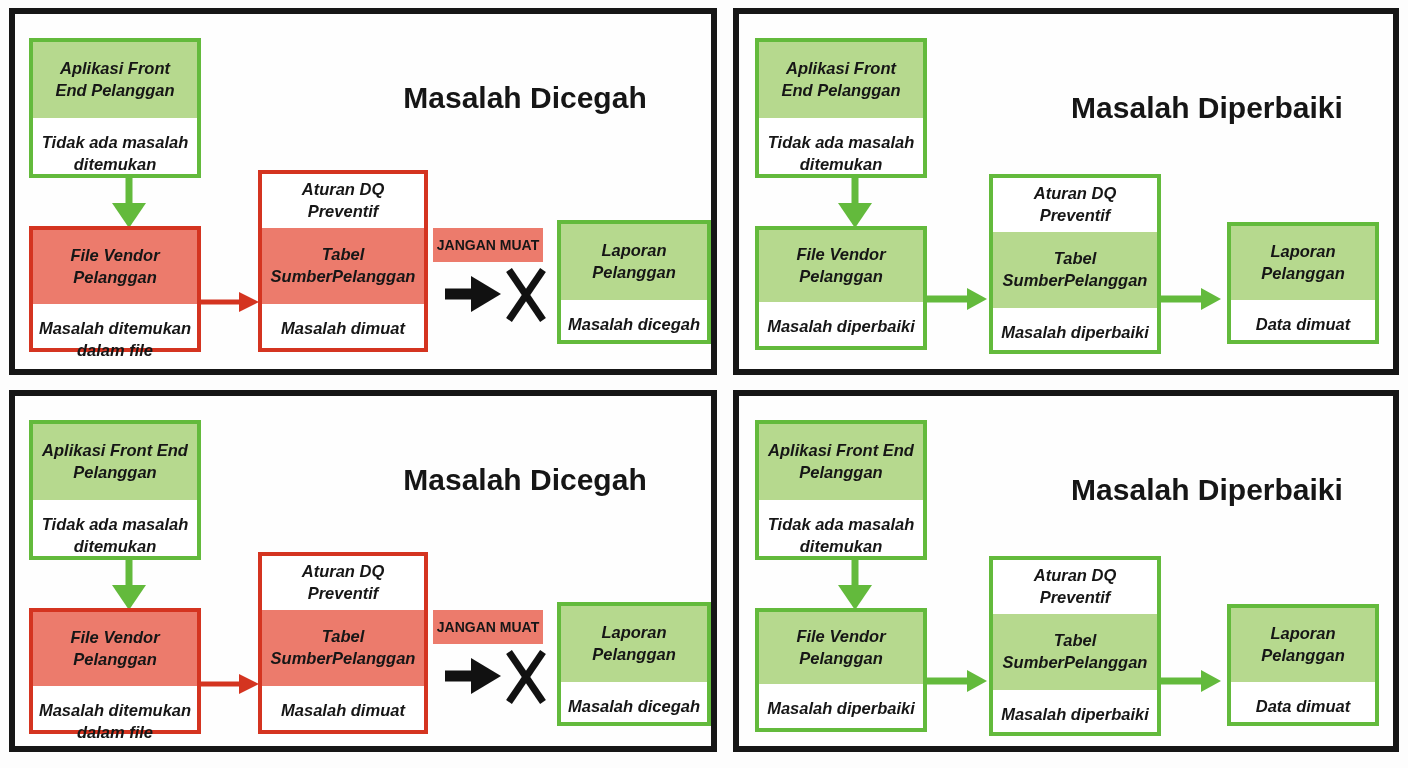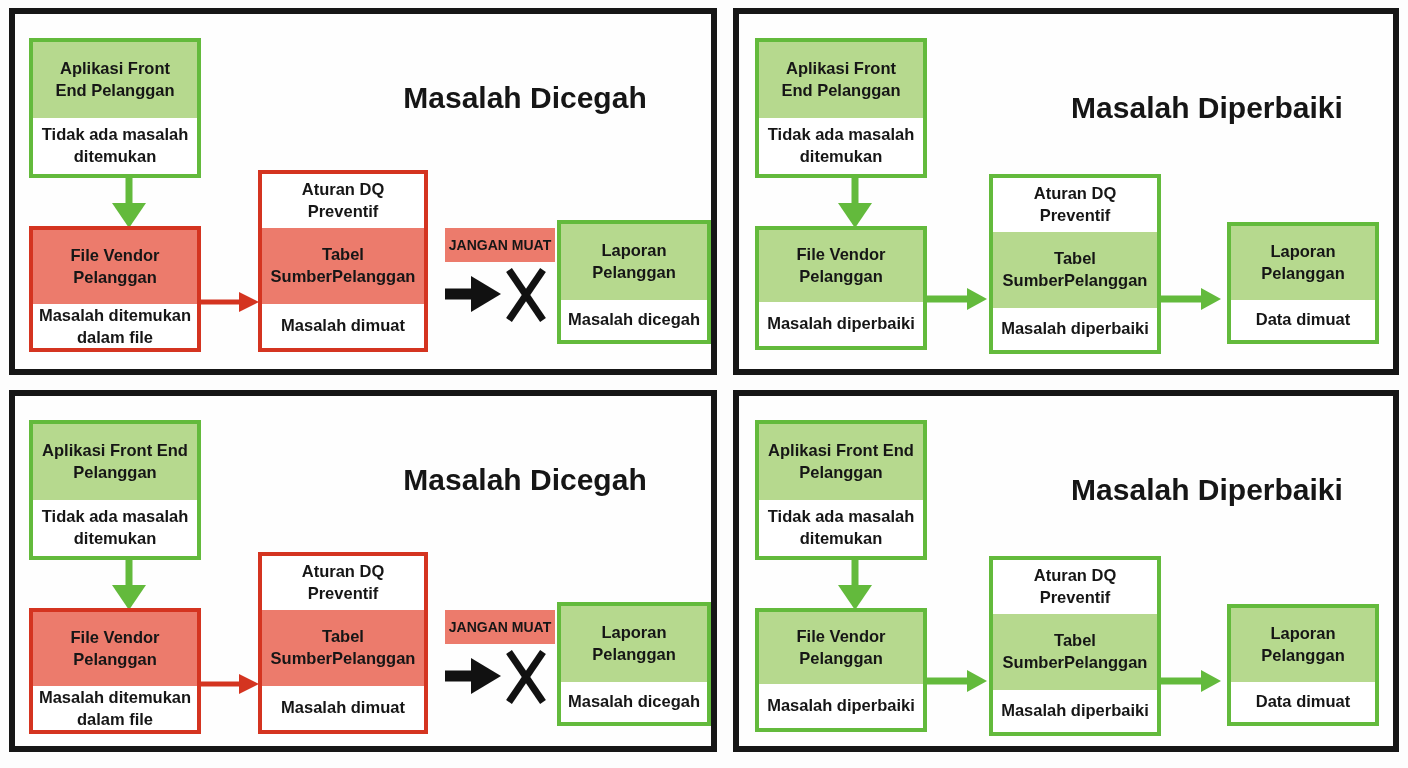--- a/index.html
+++ b/index.html
@@ -24,40 +24,40 @@
 
   .title{position:absolute;font-size:30px;font-weight:600;text-align:center;white-space:nowrap;}
   .panel-left .title{left:320px;top:42px;width:380px;}
   .panel-right .title{left:278px;top:52px;width:380px;}
 
   .box{
     position:absolute;border:4px solid;background:#fff;
     display:flex;flex-direction:column;text-align:center;
     font-weight:600;font-size:16.5px;line-height:1.32;
   }
-  .sec{white-space:pre-line;display:flex;align-items:center;justify-content:center;padding:1px 2px;flex:1;}
+  .sec{white-space:pre-line;display:flex;align-items:center;justify-content:center;padding:14px 2px;flex:1;font-style:italic;}
   .box.green{border-color:var(--green-border);}
   .box.red{border-color:var(--red-border);}
   .fill-green{background:var(--green-fill);}
   .fill-red{background:var(--red-fill);}
 
   
   .panel-left .box1{left:14px;top:24px;width:172px;height:140px;}
   .panel-left .box1 .hd{flex:none;height:76px;}
   .panel-left .arrow-down{position:absolute;left:92px;top:164px;}
   .panel-left .box2{left:14px;top:212px;width:172px;height:126px;}
   .panel-left .box2 .hd{flex:none;height:74px;}
   .panel-left .arrow-h1{position:absolute;left:186px;top:276px;}
   .panel-left .box3{left:243px;top:156px;width:170px;height:182px;}
   .panel-left .box3 .t1{flex:none;height:54px;}
   .panel-left .box3 .t2{flex:none;height:76px;}
   .panel-left .noload-label{
     position:absolute;left:418px;top:214px;width:110px;height:34px;
     background:var(--red-fill);display:flex;align-items:center;justify-content:center;
-    font-size:14px;font-weight:700;white-space:nowrap;margin-left:12px;
+    font-size:14px;font-weight:700;white-space:nowrap;
   }
   .panel-left .noload-icons{position:absolute;left:424px;top:250px;}
   .panel-left .box4{left:542px;top:206px;width:154px;height:124px;}
   .panel-left .box4 .hd{flex:none;height:76px;}
 
   
   .panel-right .box1{left:16px;top:24px;width:172px;height:140px;}
   .panel-right .box1 .hd{flex:none;height:76px;}
   .panel-right .arrow-down{position:absolute;left:94px;top:164px;}
   .panel-right .box2{left:16px;top:212px;width:172px;height:124px;}

